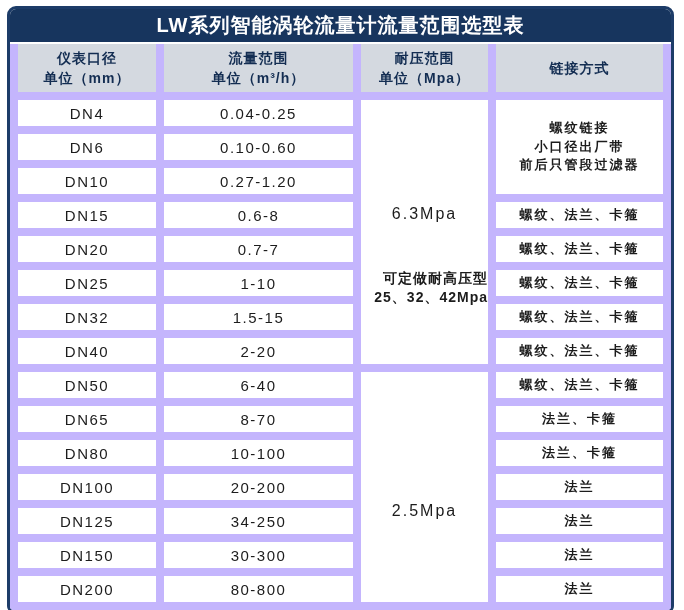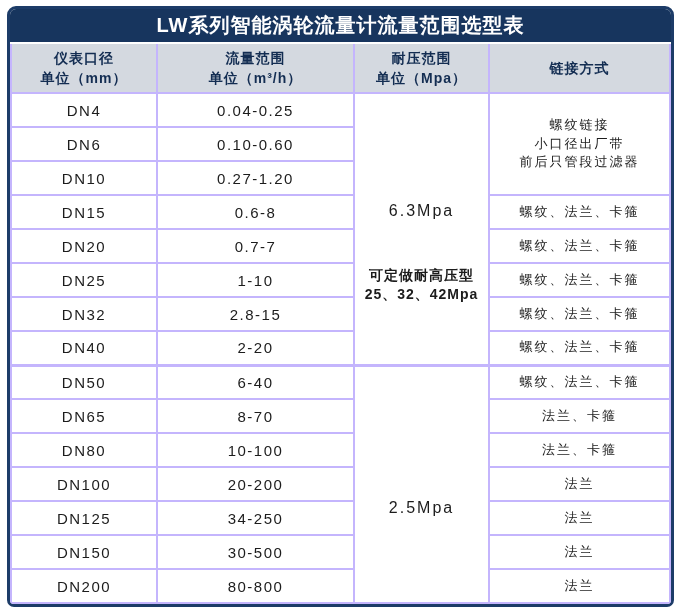--- a/index.html
+++ b/index.html
@@ -18,41 +18,41 @@
     display:flex;align-items:center;justify-content:center;
   }
   .title-bar span{
     color:#ffffff;font-size:20px;font-weight:bold;letter-spacing:1px;
   }
   table{
     width:100%;border-collapse:collapse;table-layout:fixed;
   }
   col.c1{width:146px;} col.c2{width:197px;} col.c3{width:135px;} col.c4{width:auto;}
   th,td{
-    border:2px solid #c4b5fd;text-align:center;vertical-align:middle;
+    border:8px solid #c4b5fd;text-align:center;vertical-align:middle;
     padding:0;overflow:hidden;
   }
   thead th{
     border-top:0;height:48px;background:#d4d9e0;color:#132d52;
     font-size:14px;font-weight:bold;letter-spacing:1px;line-height:1.45;
   }
   tbody tr{height:34px;}
   td.dn,td.flow{
     color:#1c1c1c;font-size:15px;letter-spacing:1.5px;background:#ffffff;
   }
   td.pressure{background:#ffffff;}
   .p-main{
     color:#1c1c1c;font-size:16px;letter-spacing:2px;margin-top:48px;
   }
   .p-note{
     margin-top:46px;color:#1c1c1c;font-size:14px;font-weight:bold;
-    letter-spacing:1px;line-height:1.35;
+    letter-spacing:1px;line-height:1.35;text-align:right;
   }
   td.conn{
-    color:#1c1c1c;font-size:13px;font-weight:normal;letter-spacing:2px;
+    color:#1c1c1c;font-size:13px;font-weight:bold;letter-spacing:2px;
     background:#ffffff;line-height:1.45;
   }
   tr.group-start td{border-top-width:3px;border-radius:16px;}
 </style>
 </head>
 <body>
 
 <div class="card">
   <div class="title-bar">
     <span>LW系列智能涡轮流量计流量范围选型表</span>
@@ -118,21 +118,21 @@
         <td class="flow">0.7-7</td>
         <td class="conn">螺纹、法兰、卡箍</td>
       </tr>
       <tr>
         <td class="dn">DN25</td>
         <td class="flow">1-10</td>
         <td class="conn">螺纹、法兰、卡箍</td>
       </tr>
       <tr>
         <td class="dn">DN32</td>
-        <td class="flow">2.8-15</td>
+        <td class="flow">1.5-15</td>
         <td class="conn">螺纹、法兰、卡箍</td>
       </tr>
       <tr>
         <td class="dn">DN40</td>
         <td class="flow">2-20</td>
         <td class="conn">螺纹、法兰、卡箍</td>
       </tr>
       <tr class="group-start">
         <td class="dn">DN50</td>
         <td class="flow">6-40</td>
@@ -156,21 +156,21 @@
         <td class="flow">20-200</td>
         <td class="conn">法兰</td>
       </tr>
       <tr>
         <td class="dn">DN125</td>
         <td class="flow">34-250</td>
         <td class="conn">法兰</td>
       </tr>
       <tr>
         <td class="dn">DN150</td>
-        <td class="flow">30-500</td>
+        <td class="flow">30-300</td>
         <td class="conn">法兰</td>
       </tr>
       <tr>
         <td class="dn">DN200</td>
         <td class="flow">80-800</td>
         <td class="conn">法兰</td>
       </tr>
     </tbody>
   </table>
 </div>

